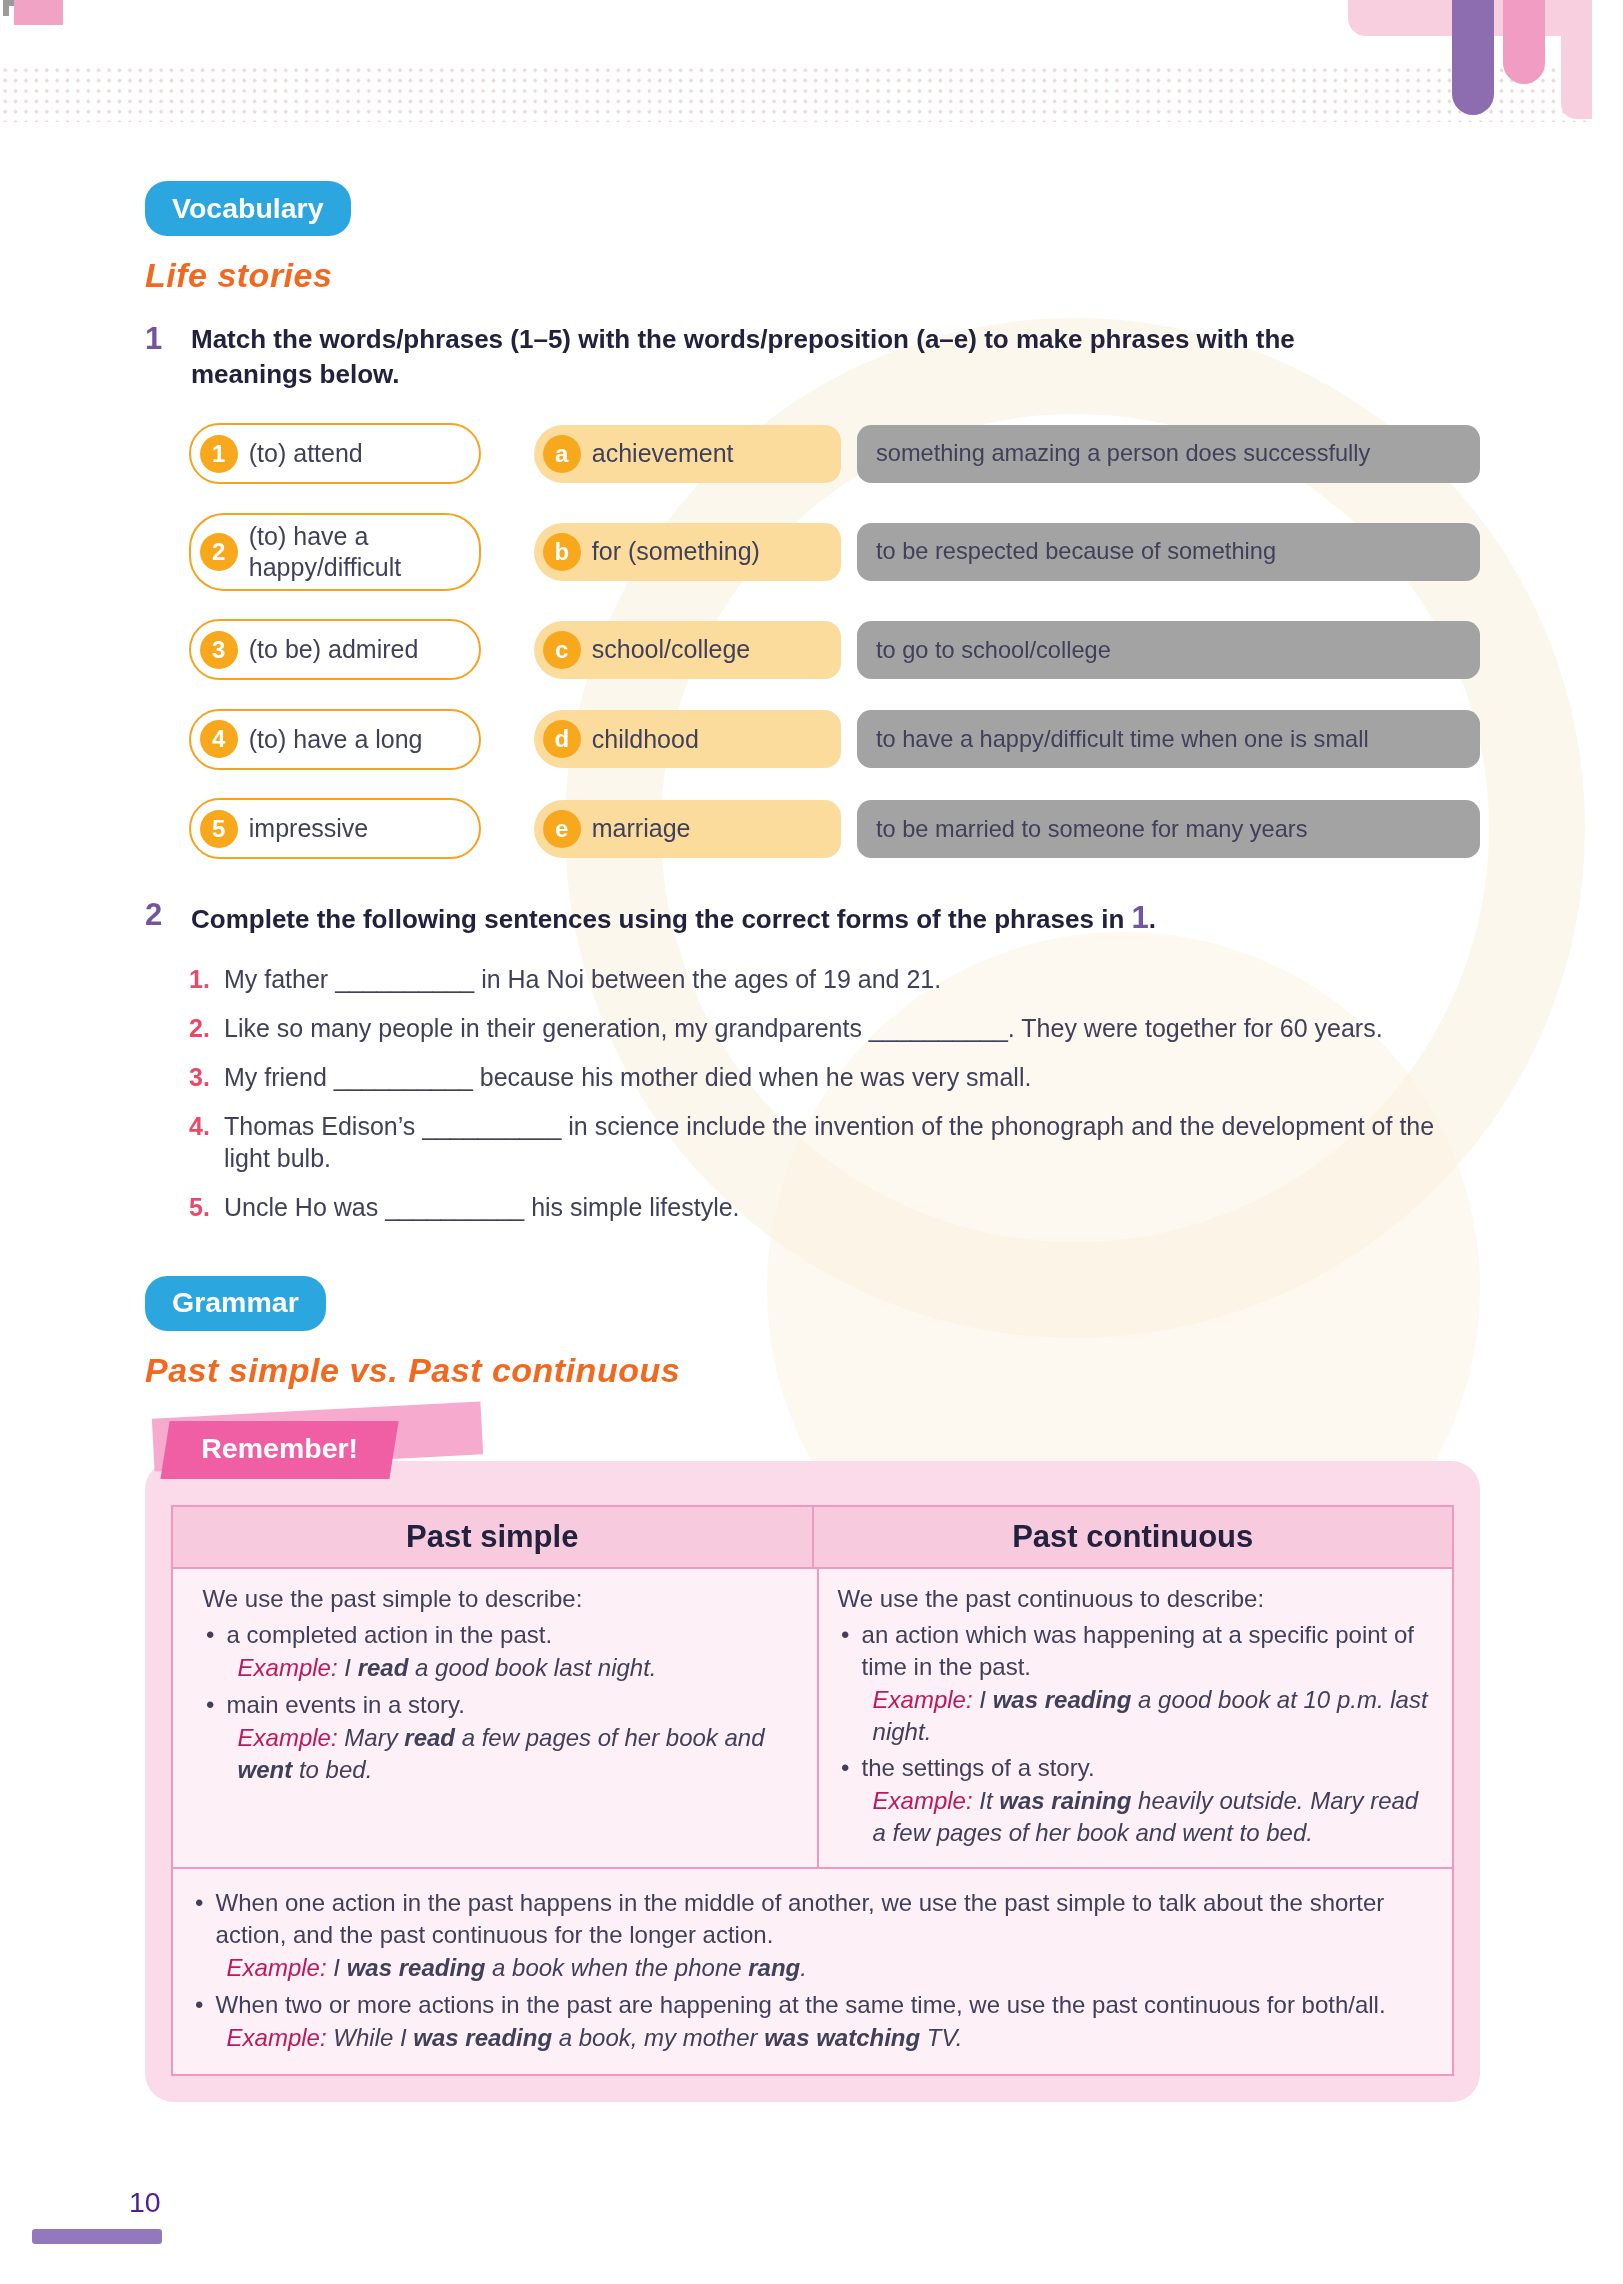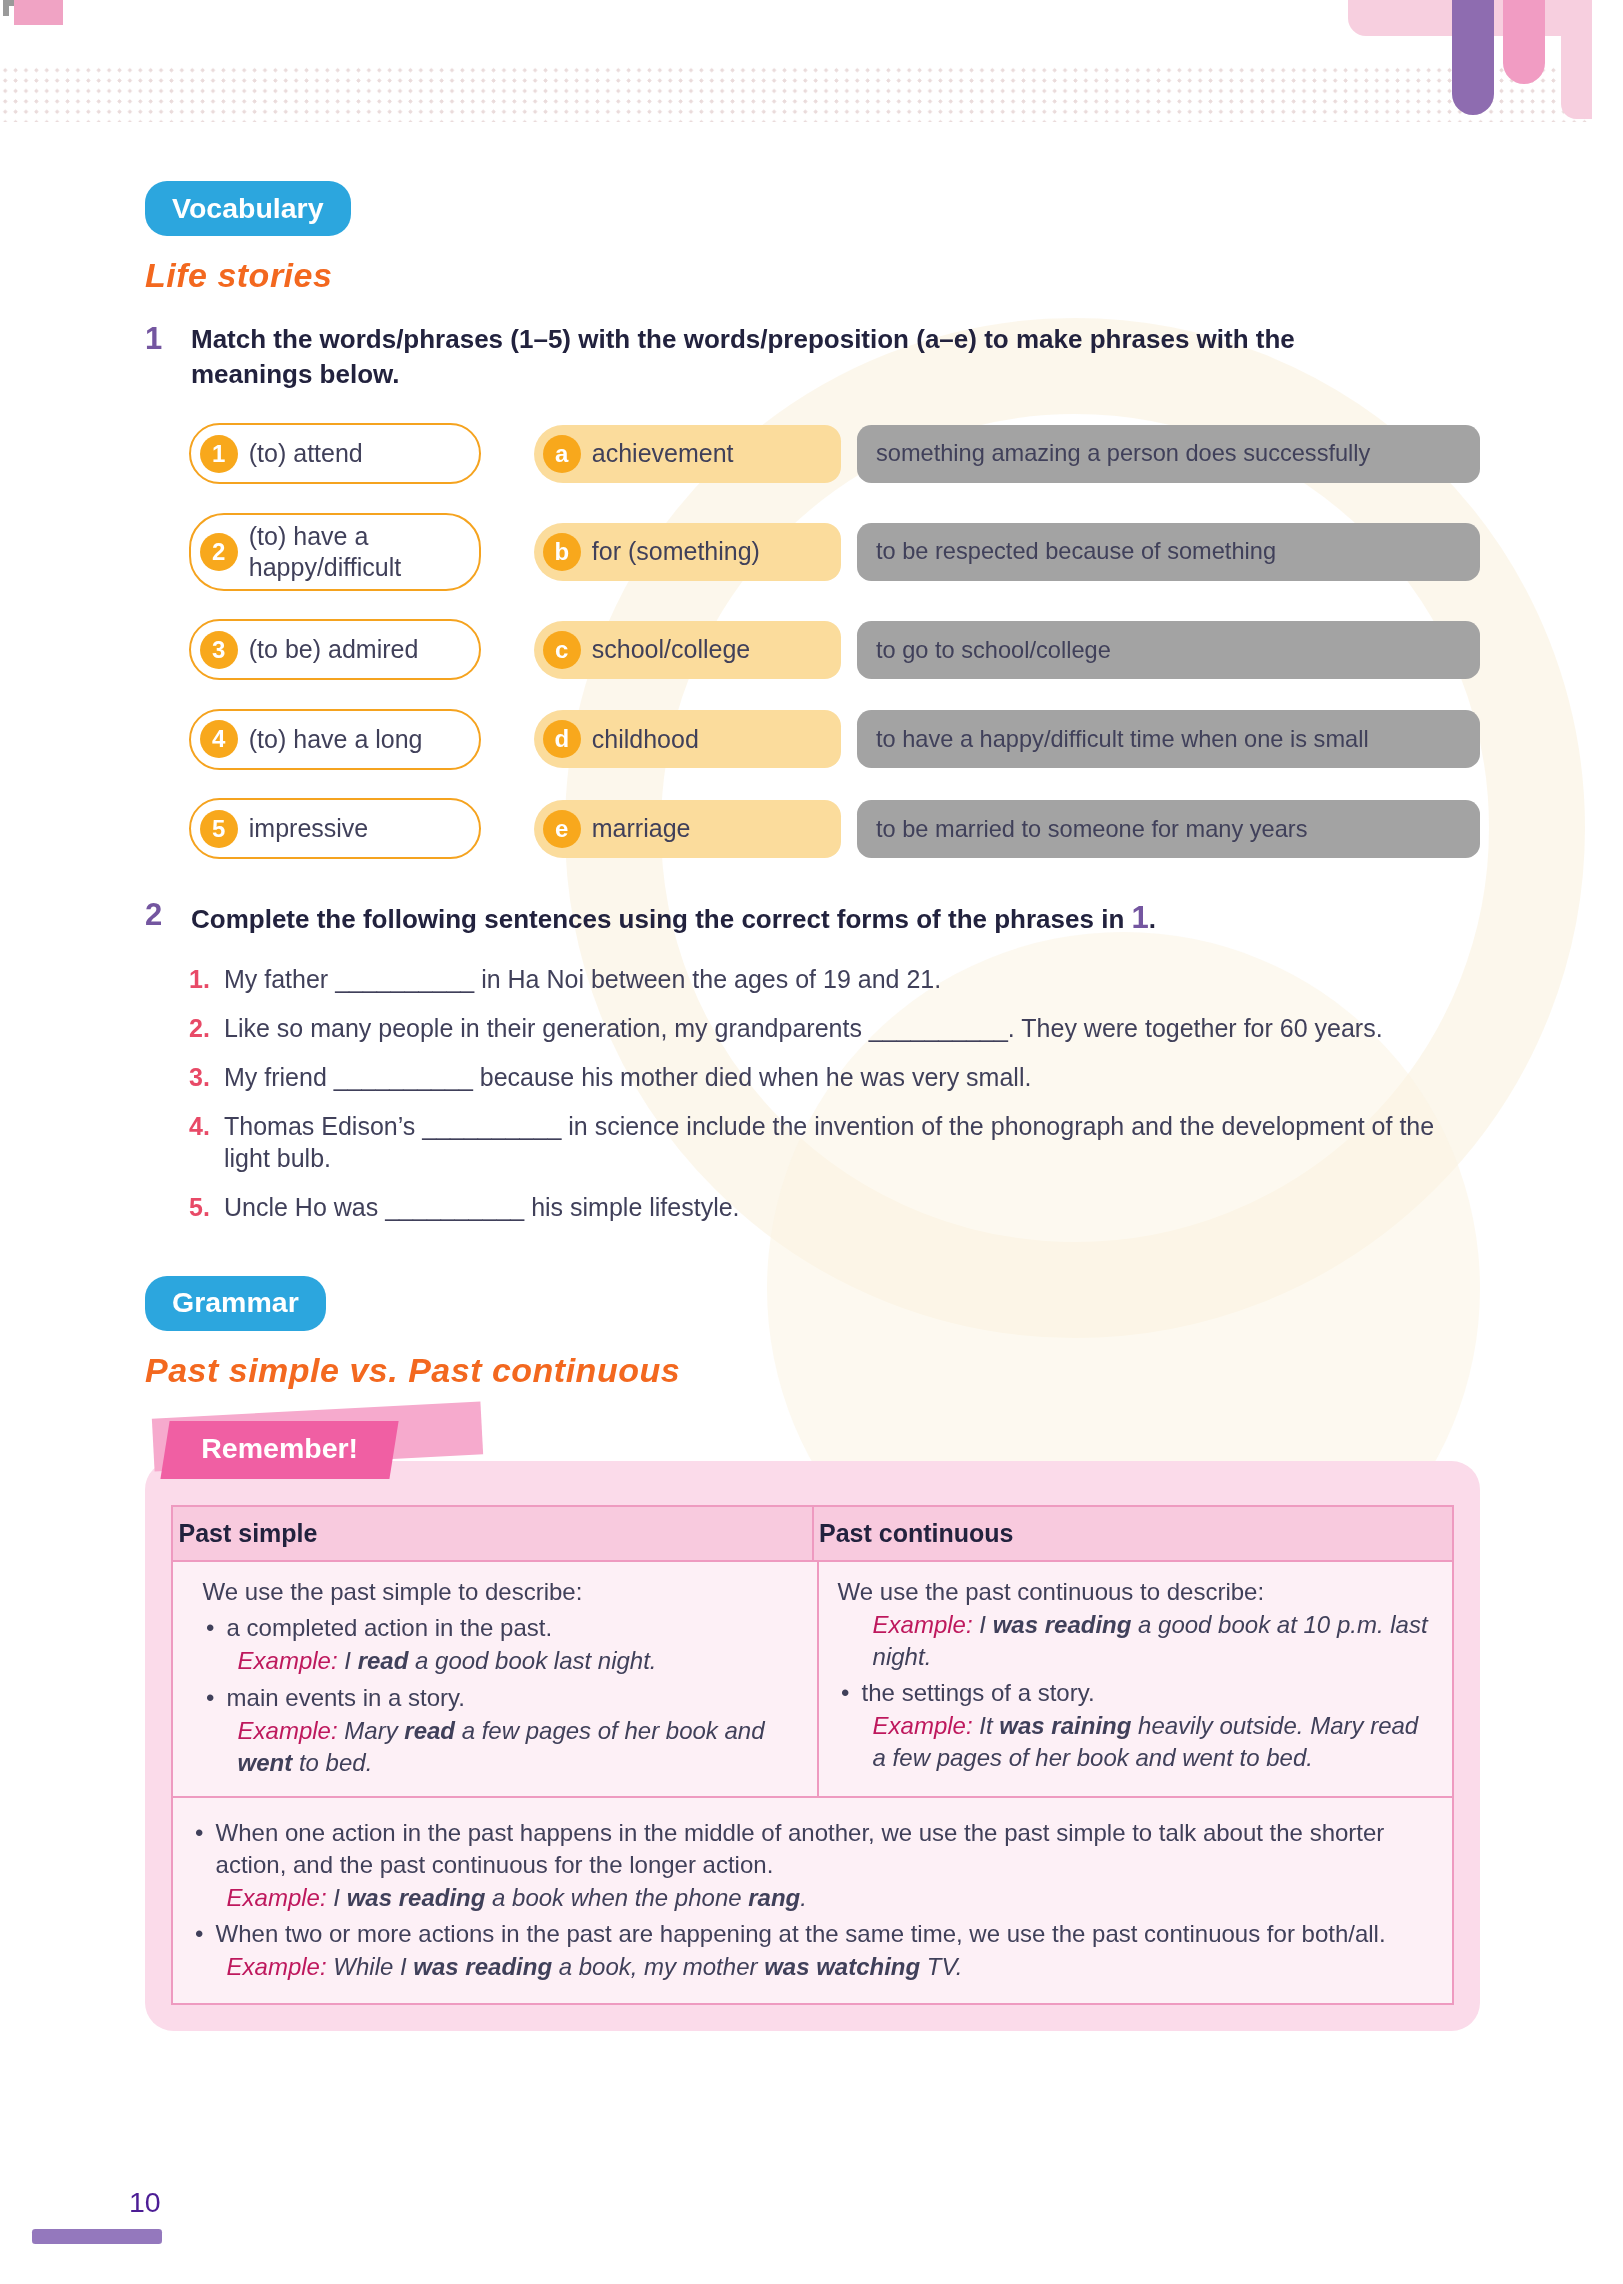--- a/index.html
+++ b/index.html
@@ -58,21 +58,21 @@
   .remember{position:relative;z-index:6;margin:31px 0 0 20px;width:340px;height:55px;}
   .ribbon-back{position:absolute;left:-12px;top:-11px;width:329px;height:53px;background:#f6aacd;transform:rotate(-3deg);}
   .ribbon{position:absolute;left:0;top:0;background:#f05fa3;color:#ffffff;font-weight:bold;font-size:28.5px;
     padding:11px 36px 14.3px;transform:skewX(-9deg);}
   .ribbon .rb-inner{display:inline-block;transform:skewX(9deg);}
 
   
   .grammar-box{position:relative;z-index:5;margin-top:-15.3px;background:#fbdbea;border-radius:28.5px;padding:44px 26px 26px;}
   .gtable{background:#fdf0f6;border:2.2px solid #ee9ac0;}
   .g-hdr{display:flex;background:#f8cade;border-bottom:2.2px solid #ee9ac0;}
-  .hcell{flex:1;font-weight:bold;font-size:25px;color:#22223e;padding:12px 5.5px;}
+  .hcell{flex:1;text-align:center;font-weight:bold;font-size:31px;color:#22223e;padding:12px 5.5px;}
   .hcell + .hcell{border-left:2.2px solid #ee9ac0;}
   .g-body{display:flex;align-items:stretch;margin-left:11px;}
   .bcell{flex:1;padding:14.3px 18.6px 17.5px;font-size:24px;line-height:1.33;}
   .bcell + .bcell{border-left:2.2px solid #ee9ac0;}
   .g-span{border-top:2.2px solid #ee9ac0;padding:14.3px 18.6px 20px;font-size:24px;line-height:1.33;}
   .bullet{position:relative;padding-left:24px;margin-top:4.4px;}
   .bullet::before{content:"\2022";position:absolute;left:3.3px;top:0;color:#40405a;}
   .example{padding-left:35px;font-style:italic;margin-top:1.1px;}
   .exlabel{color:#be185d;}
   .bi{font-weight:bold;}
@@ -236,20 +236,21 @@
             <div class="bcell">
               <div>We use the past simple to describe:</div>
               <div class="bullet">a completed action in the past.</div>
               <div class="example"><span class="exlabel">Example:</span> <span>I </span><span class="bi">read</span><span> a good book last night.</span></div>
               <div class="bullet">main events in a story.</div>
               <div class="example"><span class="exlabel">Example:</span> <span>Mary </span><span class="bi">read</span><span> a few pages of her book and </span><span class="bi">went</span><span> to bed.</span></div>
             </div>
 
             <div class="bcell">
               <div>We use the past continuous to describe:</div>
+              <div class="bullet">an action which was happening at a specific point of time in the past.</div>
               <div class="example"><span class="exlabel">Example:</span> <span>I </span><span class="bi">was reading</span><span> a good book at 10 p.m. last night.</span></div>
               <div class="bullet">the settings of a story.</div>
               <div class="example"><span class="exlabel">Example:</span> <span>It </span><span class="bi">was raining</span><span> heavily outside. Mary read a few pages of her book and went to bed.</span></div>
             </div>
 
           </div>
 
           <div class="g-span">
             <div class="bullet">When one action in the past happens in the middle of another, we use the past simple to talk about the shorter action, and the past continuous for the longer action.</div>
             <div class="example"><span class="exlabel">Example:</span> <span>I </span><span class="bi">was reading</span><span> a book when the phone </span><span class="bi">rang</span><span>.</span></div>

